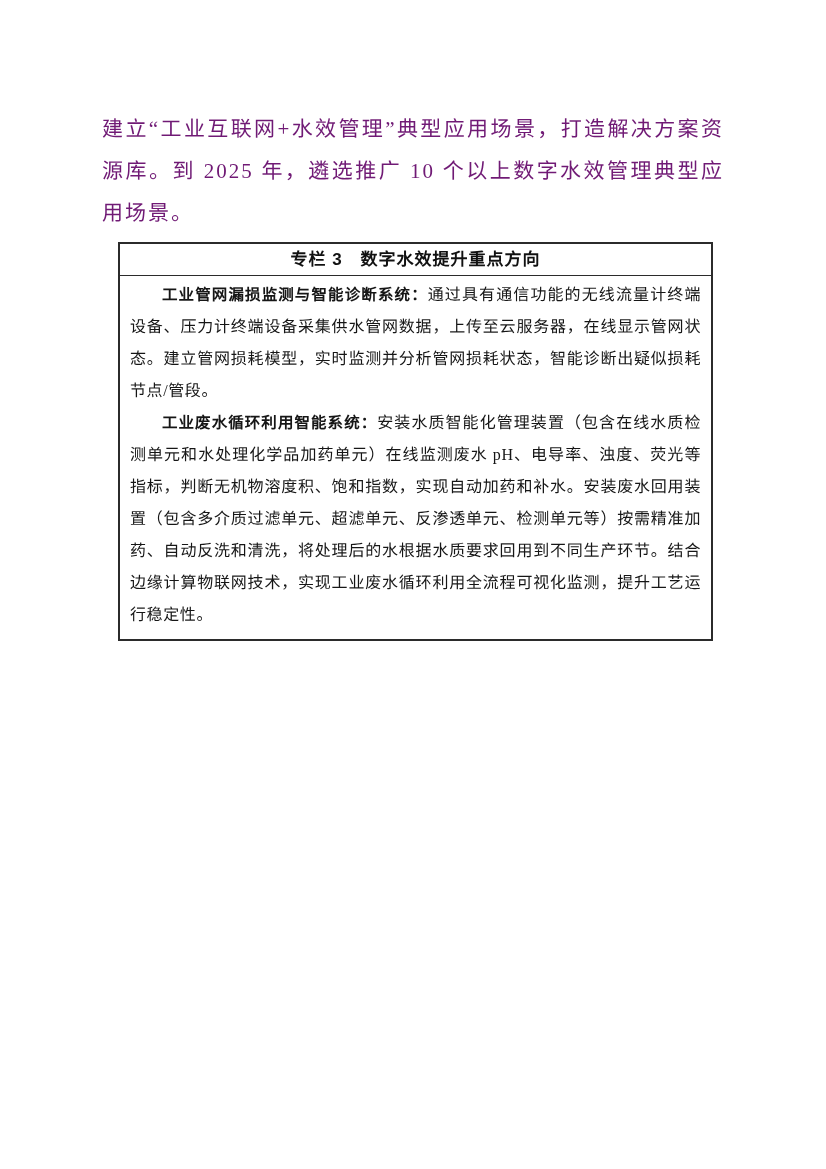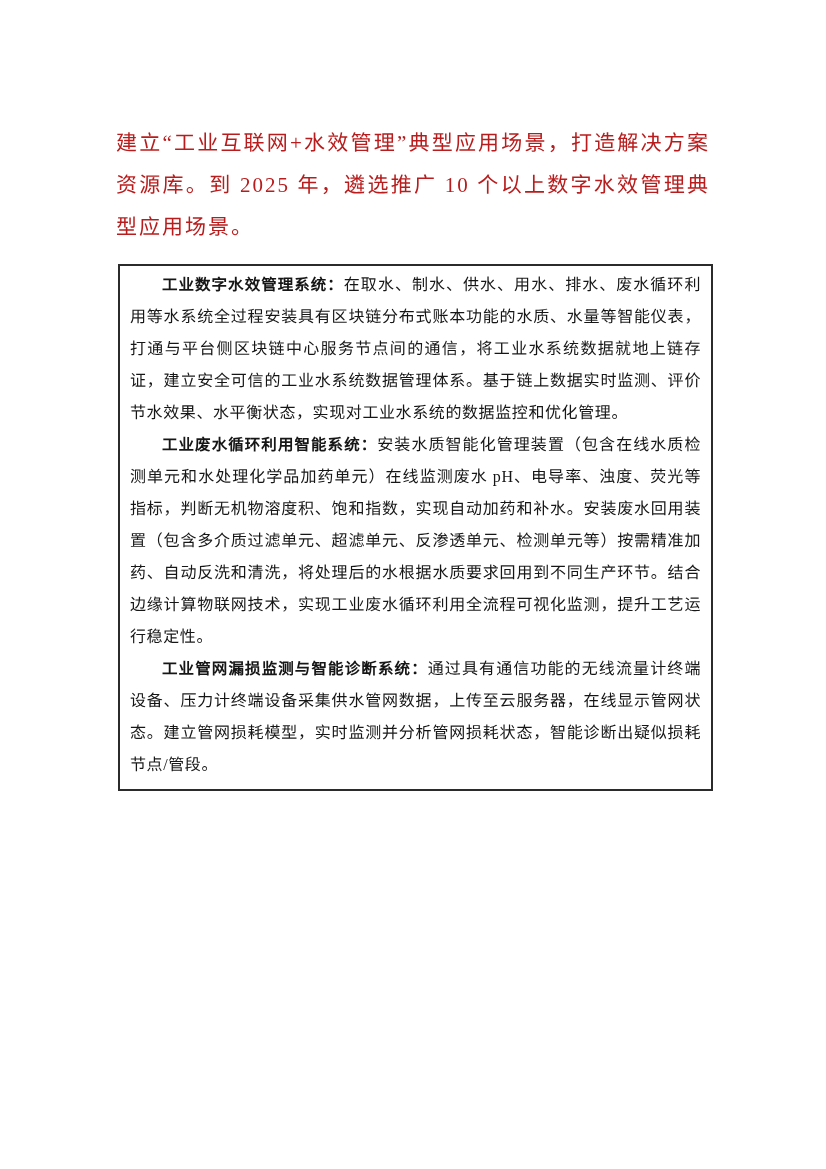--- a/index.html
+++ b/index.html
@@ -12,27 +12,27 @@
     width: 826px;
     height: 1169px;
     background: #ffffff;
     box-sizing: border-box;
     padding: 106px 100px 0 100px;
     font-family: "Liberation Serif", "DejaVu Serif", serif;
     color: #111111;
     overflow: hidden;
   }
   .body-par {
-    margin: 16px;
+    margin: 2px;
     font-size: 21px;
     line-height: 42px;
     letter-spacing: 2px;
     text-align: justify;
     text-justify: inter-ideograph;
-    color: #b91c1c;
+    color: #701a75;
   }
   .body-par b {
     font-weight: bold;
     letter-spacing: 2px;
   }
   .indent {
     text-indent: 2em;
   }
   .section-par {
     margin-top: 14px;
@@ -84,28 +84,26 @@
   }
 </style>
 </head>
 <body>
 
 <div class="page">
 
   <p class="body-par">建立“工业互联网+水效管理”典型应用场景，打造解决方案资源库。到 2025 年，遴选推广 10 个以上数字水效管理典型应用场景。</p>
 
   <div class="column-box">
+    <div class="box-title">专栏 3　数字水效提升重点方向</div>
     <div class="box-body">
       <p class="box-par">
-        <b>工业数字水效管理系统：</b><span>在取水、制水、供水、用水、排水、废水循环利用等水系统全过程安装具有区块链分布式账本功能的水质、水量等智能仪表，打通与平台侧区块链中心服务节点间的通信，将工业水系统数据就地上链存证，建立安全可信的工业水系统数据管理体系。基于链上数据实时监测、评价节水效果、水平衡状态，实现对工业水系统的数据监控和优化管理。</span>
+        <b>工业管网漏损监测与智能诊断系统：</b><span>通过具有通信功能的无线流量计终端设备、压力计终端设备采集供水管网数据，上传至云服务器，在线显示管网状态。建立管网损耗模型，实时监测并分析管网损耗状态，智能诊断出疑似损耗节点/管段。</span>
       </p>
       <p class="box-par">
         <b>工业废水循环利用智能系统：</b><span>安装水质智能化管理装置（包含在线水质检测单元和水处理化学品加药单元）在线监测废水 pH、电导率、浊度、荧光等指标，判断无机物溶度积、饱和指数，实现自动加药和补水。安装废水回用装置（包含多介质过滤单元、超滤单元、反渗透单元、检测单元等）按需精准加药、自动反洗和清洗，将处理后的水根据水质要求回用到不同生产环节。结合边缘计算物联网技术，实现工业废水循环利用全流程可视化监测，提升工艺运行稳定性。</span>
-      </p>
-      <p class="box-par">
-        <b>工业管网漏损监测与智能诊断系统：</b><span>通过具有通信功能的无线流量计终端设备、压力计终端设备采集供水管网数据，上传至云服务器，在线显示管网状态。建立管网损耗模型，实时监测并分析管网损耗状态，智能诊断出疑似损耗节点/管段。</span>
       </p>
     </div>
   </div>
 
 
 
 </div>
 
 </body></html>

